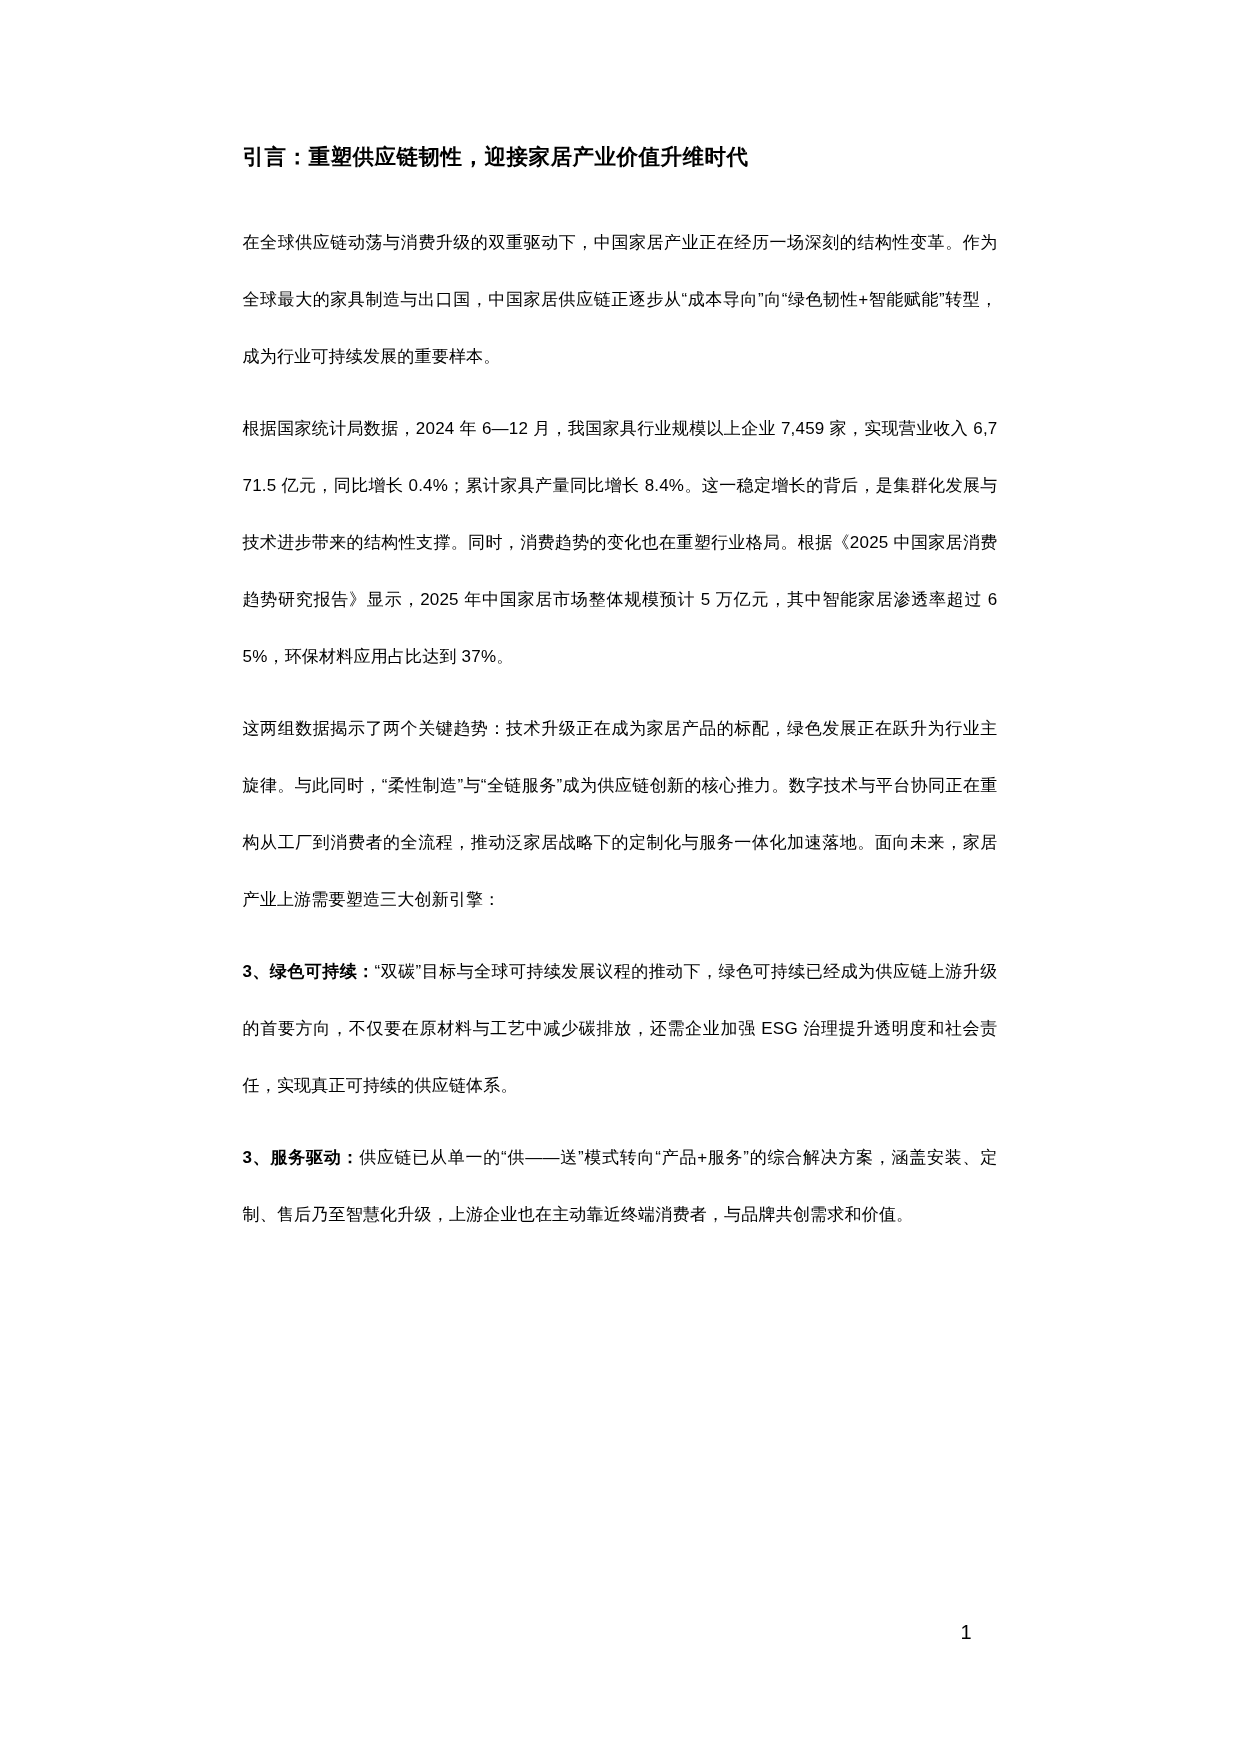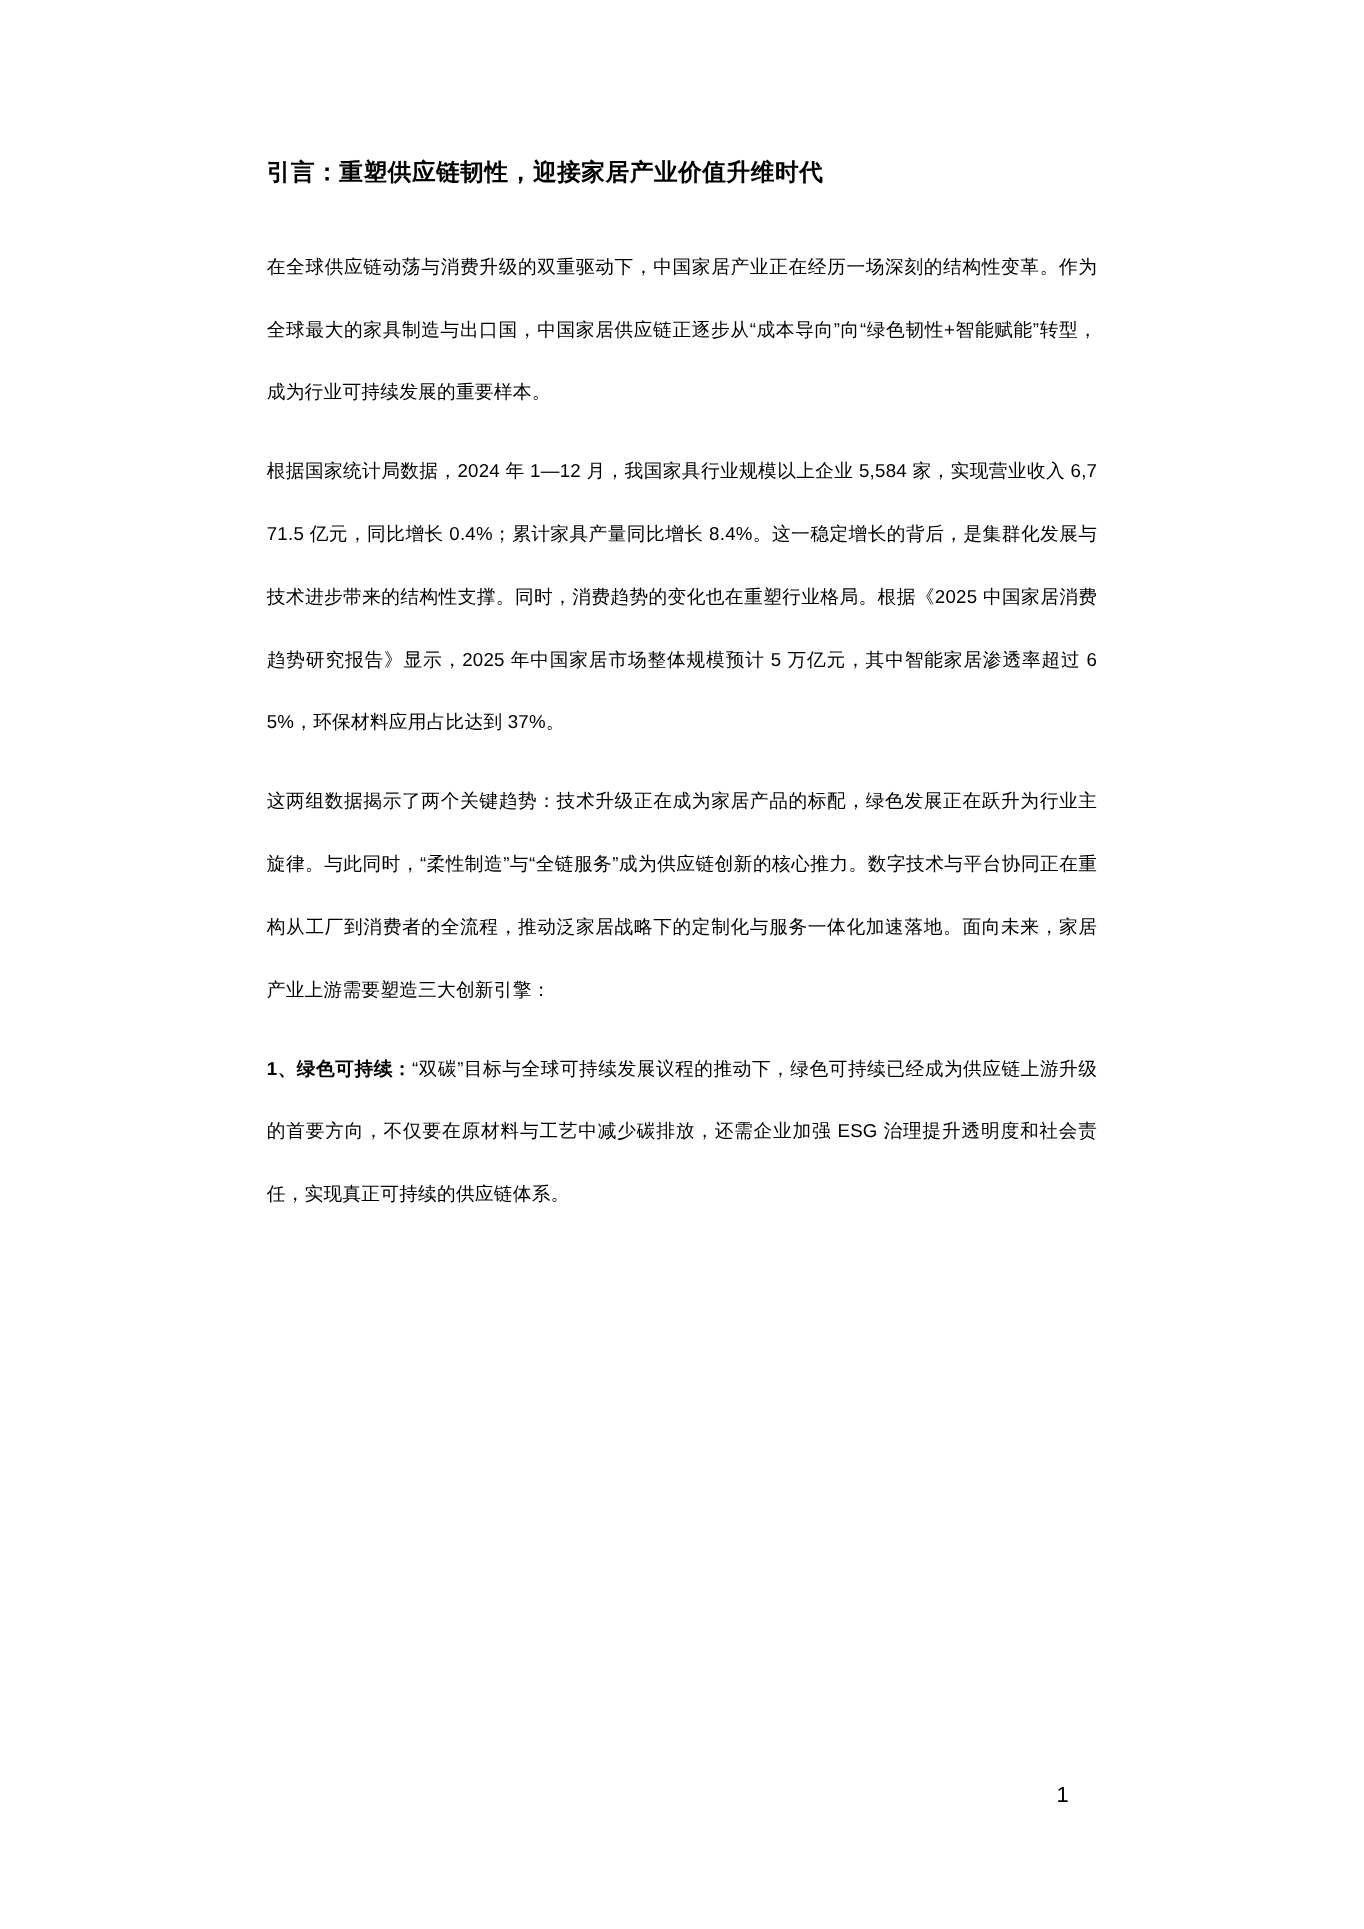--- a/index.html
+++ b/index.html
@@ -49,24 +49,25 @@
 </style>
 </head>
 <body>
 
 <div class="page">
 
   <h1 class="doc-title">引言：重塑供应链韧性，迎接家居产业价值升维时代</h1>
 
   <p class="body-para">在全球供应链动荡与消费升级的双重驱动下，中国家居产业正在经历一场深刻的结构性变革。作为全球最大的家具制造与出口国，中国家居供应链正逐步从“成本导向”向“绿色韧性+智能赋能”转型，成为行业可持续发展的重要样本。</p>
 
-  <p class="body-para">根据国家统计局数据，2024 年 1—12 月，我国家具行业规模以上企业 5,584 家，实现营业收入 6,771.5 亿元，同比增长 0.4%；累计家具产量同比增长 8.4%。这一稳定增长的背后，是集群化发展与技术进步带来的结构性支撑。同时，消费趋势的变化也在重塑行业格局。根据《2025 中国家居消费趋势研究报告》显示，2025 年中国家居市场整体规模预计 5 万亿元，其中智能家居渗透率超过 65%，环保材料应用占比达到 37%。</p>
+  <p class="body-para">根据国家统计局数据，2024 年 6—12 月，我国家具行业规模以上企业 7,459 家，实现营业收入 6,771.5 亿元，同比增长 0.4%；累计家具产量同比增长 8.4%。这一稳定增长的背后，是集群化发展与技术进步带来的结构性支撑。同时，消费趋势的变化也在重塑行业格局。根据《2025 中国家居消费趋势研究报告》显示，2025 年中国家居市场整体规模预计 5 万亿元，其中智能家居渗透率超过 65%，环保材料应用占比达到 37%。</p>
 
   <p class="body-para">这两组数据揭示了两个关键趋势：技术升级正在成为家居产品的标配，绿色发展正在跃升为行业主旋律。与此同时，“柔性制造”与“全链服务”成为供应链创新的核心推力。数字技术与平台协同正在重构从工厂到消费者的全流程，推动泛家居战略下的定制化与服务一体化加速落地。面向未来，家居产业上游需要塑造三大创新引擎：</p>
 
-  <p class="body-para"><span class="lead">1、绿色可持续：</span><span>“双碳”目标与全球可持续发展议程的推动下，绿色可持续已经成为供应链上游升级的首要方向，不仅要在原材料与工艺中减少碳排放，还需企业加强 ESG 治理提升透明度和社会责任，实现真正可持续的供应链体系。</span></p>
+  <p class="body-para"><span class="lead">3、绿色可持续：</span><span>“双碳”目标与全球可持续发展议程的推动下，绿色可持续已经成为供应链上游升级的首要方向，不仅要在原材料与工艺中减少碳排放，还需企业加强 ESG 治理提升透明度和社会责任，实现真正可持续的供应链体系。</span></p>
 
 
+  <p class="body-para"><span class="lead">3、服务驱动：</span><span>供应链已从单一的“供——送”模式转向“产品+服务”的综合解决方案，涵盖安装、定制、售后乃至智慧化升级，上游企业也在主动靠近终端消费者，与品牌共创需求和价值。</span></p>
 
 
   <div class="page-number">1</div>
 
 </div>
 
 </body></html>

